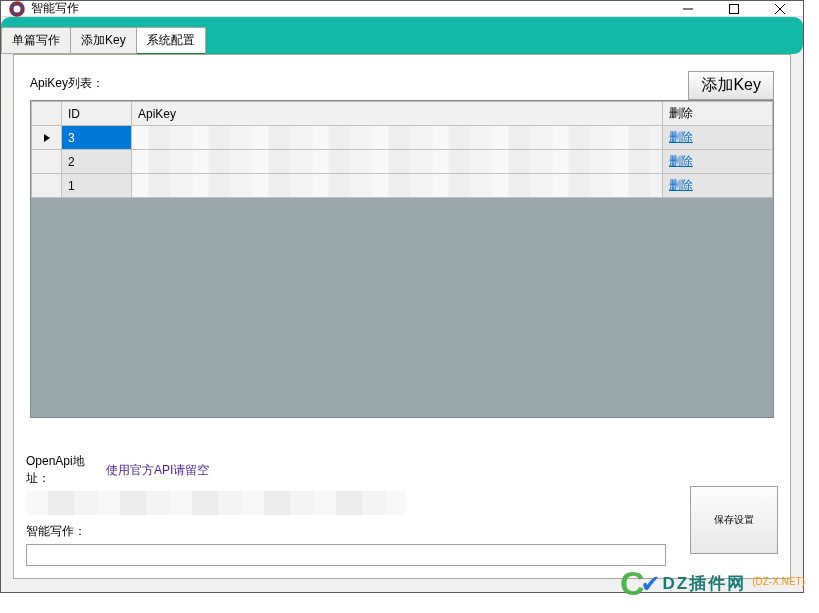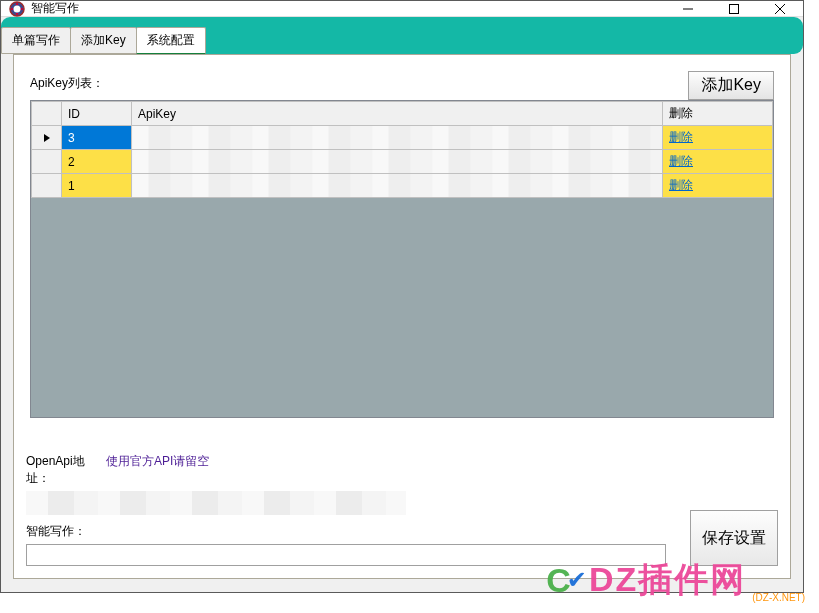--- a/index.html
+++ b/index.html
@@ -11,43 +11,43 @@
 .winbtns { display: flex; height: 100%; }
 .winbtn { width: 46px; height: 100%; display: flex; align-items: center; justify-content: center; cursor: pointer; }
 .tabstrip { display: flex; padding: 10px 12px 0 0; background: #14b8a6; border-radius: 9px; }
 .tab { padding: 4px 10px; border: 1px solid #aca899; background: #f0f0f0; font-size: 12px; cursor: pointer; margin-right: -1px; border-top-left-radius: 2px; border-top-right-radius: 2px; }
 .tab.active { background: #fff; border-bottom: 1px solid #15803d; z-index: 2; position: relative; }
 .tabpanel { margin: 0 12px 12px 12px; background: #fff; border: 1px solid #aca899; padding: 16px; height: 525px; position: relative; }
 .section-label { font-size: 12px; margin-bottom: 4px; }
 .toprow { display: flex; align-items: center; justify-content: space-between; margin-bottom: 0; }
 .addbtn { padding: 3px 12px; border: 1px solid #a0a0a0; background: linear-gradient(#fdfdfd, #e4e4e4); cursor: pointer; font-size: 16px; font-family: inherit; }
 .gridwrap { background: #99a8ac; height: 318px; border: 1px solid #828790; overflow: hidden; }
-table.grid { width: 100%; border-collapse: collapse; background: #fde047; }
+table.grid { width: 100%; border-collapse: collapse; background: #e5e5e5; }
 table.grid th { background: #f0f0f0; border: 1px solid #c0c0c0; padding: 3px 6px; font-weight: normal; text-align: left; height: 22px; font-size: 12px; }
 table.grid th.rowhdr { width: 30px; background: #f0f0f0; }
 table.grid th.id { width: 70px; }
 table.grid th.del { width: 110px; }
 table.grid td { border: 1px solid #c0c0c0; padding: 3px 6px; height: 24px; vertical-align: middle; font-size: 12px; }
 table.grid td.rowcell { background: #f0f0f0; text-align: center; }
 table.grid tr.sel td.idcell { background: #0078d7; color: #fff; }
 table.grid td.apikeycell { background: repeating-linear-gradient(90deg, #f8f8f8 0 16px, #eeeeee 16px 38px, #f3f3f3 38px 60px); }
 .delete-link { color: #0066cc; text-decoration: underline; cursor: pointer; }
 .row-indicator { display: inline-block; width: 0; height: 0; border-top: 4px solid transparent; border-bottom: 4px solid transparent; border-left: 6px solid #000; }
 .bottom-area { position: absolute; bottom: 12px; left: 12px; right: 12px; }
-.form-row { display: flex; align-items: flex-start; margin-bottom: 4px; }
+.form-row { display: flex; align-items: center; margin-bottom: 4px; }
 .form-label { width: 80px; font-size: 12px; }
 .placeholder-text { color: #4c1d95; font-size: 12px; }
 .text-input { width: 640px; height: 22px; border: 1px solid #a0a0a0; padding: 2px 4px; font-family: inherit; font-size: 12px; }
 .blurred { background: repeating-linear-gradient(90deg, #f8f8f8 0 22px, #ececec 22px 48px, #f4f4f4 48px 72px); height: 24px; width: 380px; margin-bottom: 8px; }
-.savebtn { position: absolute; right: 0; bottom: 0; width: 88px; height: 56px; border: 1px solid #a0a0a0; background: linear-gradient(#fdfdfd, #e8e8e8); cursor: pointer; font-size: 16px; font-family: inherit; }
+.savebtn { position: absolute; right: 0; bottom: 12px; width: 88px; height: 68px; border: 1px solid #a0a0a0; background: linear-gradient(#fdfdfd, #e8e8e8); cursor: pointer; font-size: 10px; font-family: inherit; }
 .watermark { position: absolute; right: 14px; bottom: 10px; display: flex; align-items: center; opacity: 0.95; pointer-events: none; }
 .watermark .logo-c { font-size: 34px; font-weight: bold; color: #4bb04b; margin-right: -4px; }
 .watermark .logo-check { color: #1a6ed8; font-size: 24px; margin-right: 2px; }
-.watermark .wm-text { color: #ec4899; font-size: 34px; font-weight: bold; letter-spacing: 2px; }
-.watermark .wm-sub { font-size: 10px; color: #ff9000; margin-left: 6px; align-self: flex-end; margin-bottom: 0; }
+.watermark .wm-text { color: #0f766e; font-size: 17px; font-weight: bold; letter-spacing: 2px; }
+.watermark .wm-sub { font-size: 10px; color: #ff9000; margin-left: 6px; align-self: flex-end; margin-bottom: 16px; }
 </style>
 </head>
 <body>
 
 <div class="window">
   <div class="titlebar">
     <span class="app-icon">
       <svg viewBox="0 0 16 16" width="16" height="16">
           <circle cx="8" cy="8" r="7" fill="#3b4a8f" stroke="#9a2b2b" stroke-width="1.5"></circle>
           <circle cx="8" cy="8" r="3.5" fill="#fff"></circle>

